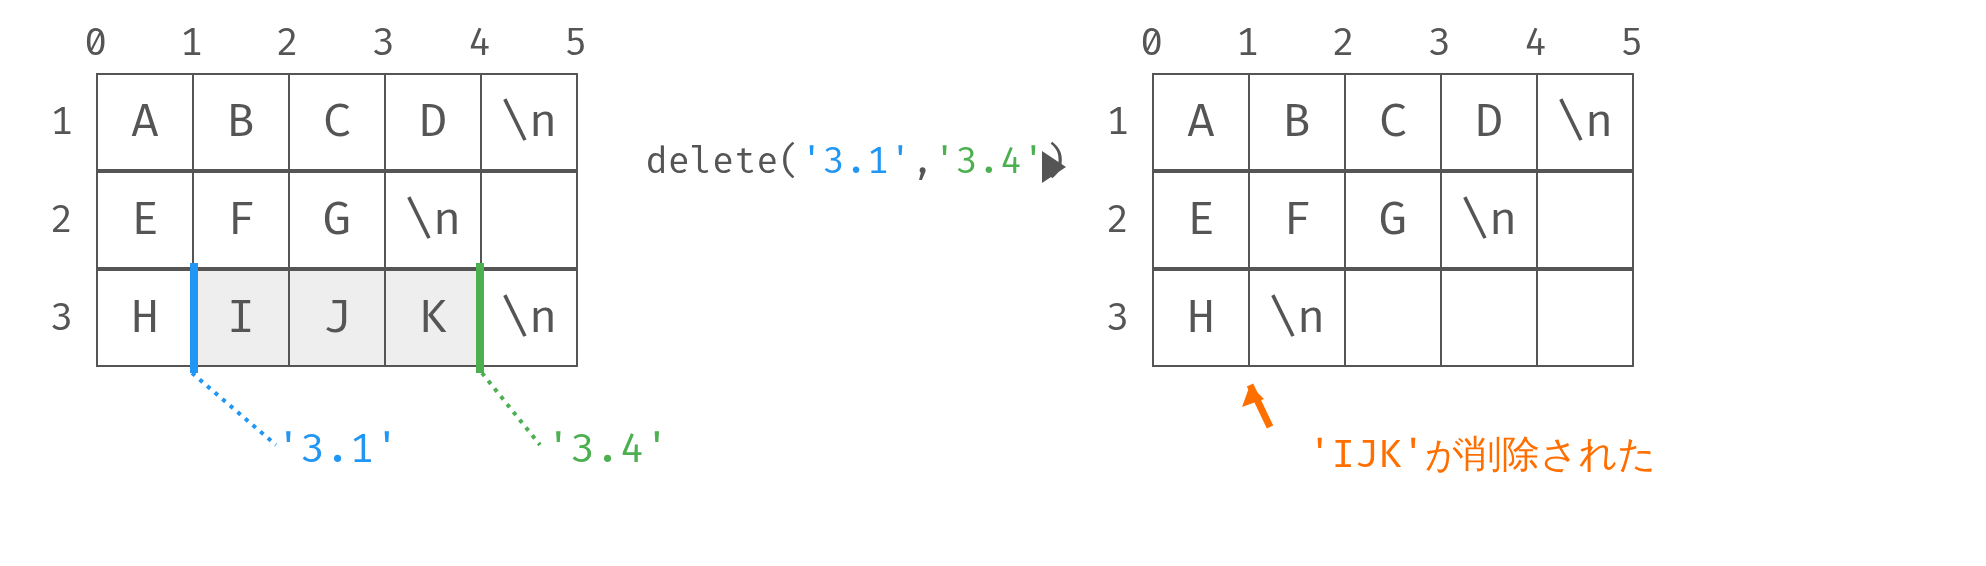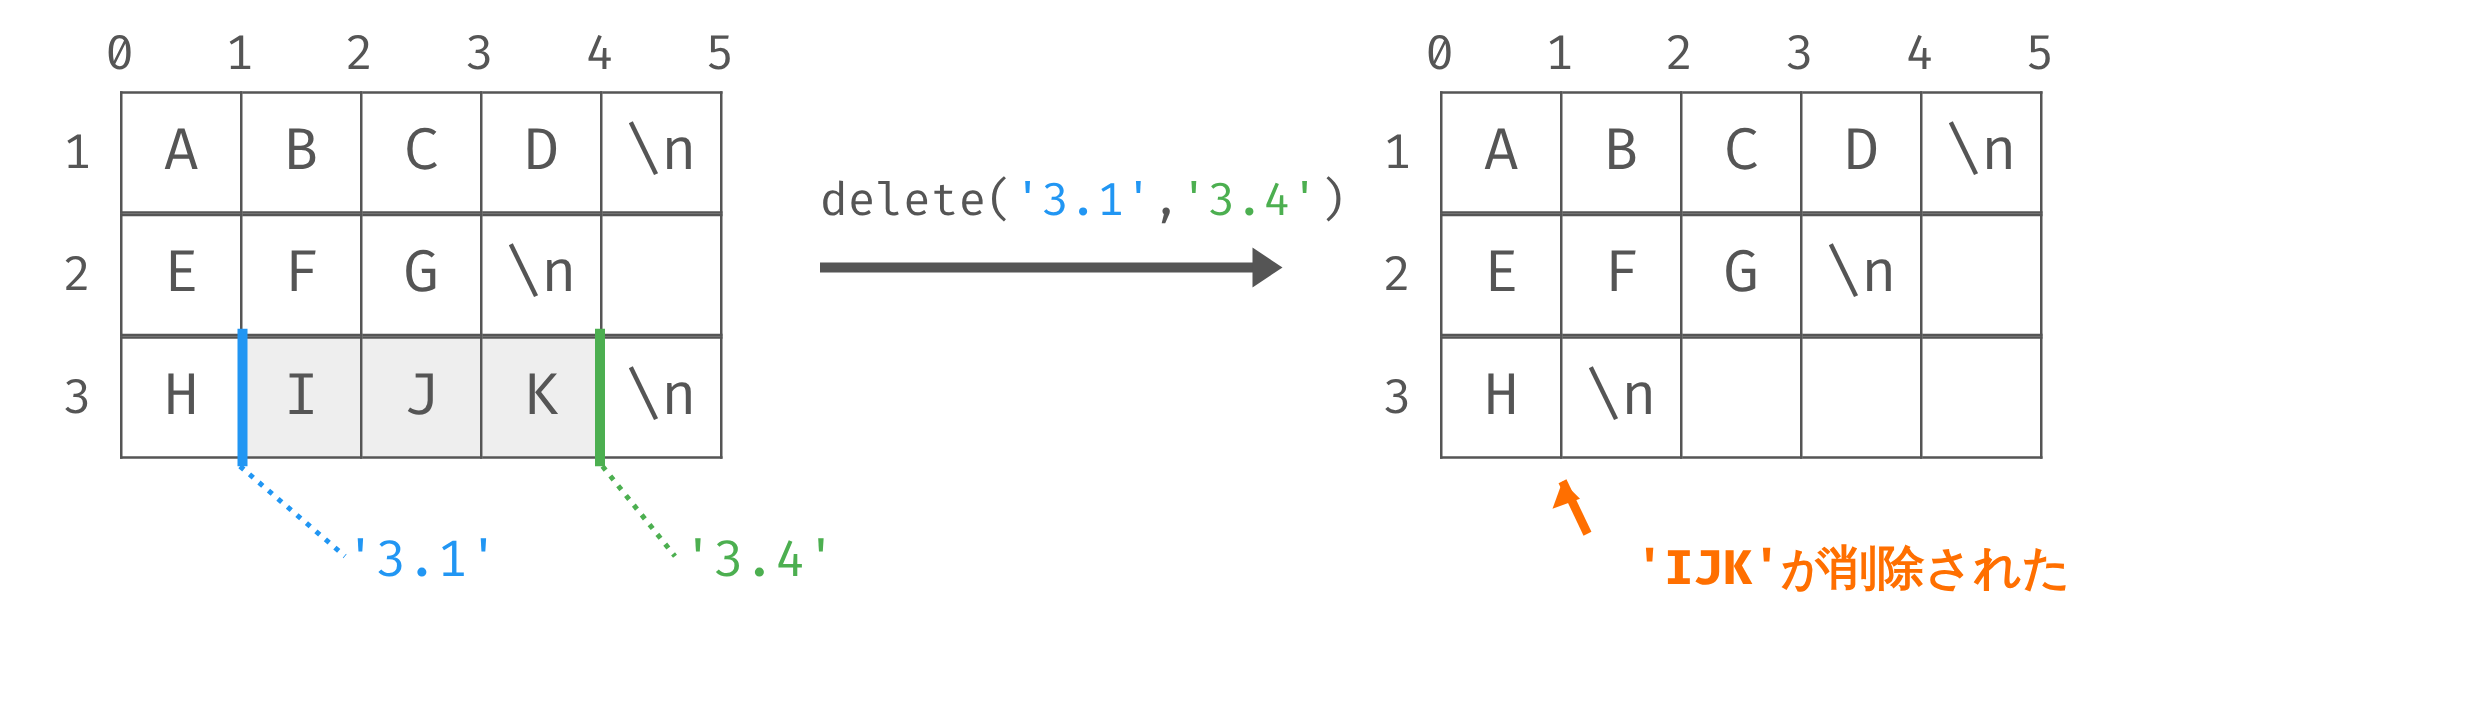--- a/index.html
+++ b/index.html
@@ -82,21 +82,22 @@
     position: relative;
     height: 110px;
     width: 520px;
   }
   .pos-text {
     position: absolute;
     font-size: 40px;
   }
   .middle {
     display: flex;
-    flex-direction: column;
+    flex-direction: row;
+    align-items: center;
     justify-content: center;
     padding-top: 120px;
     width: 400px;
   }
   .call-text {
     font-size: 36px;
     color: #555;
     white-space: nowrap;
     margin-bottom: 10px;
   }
@@ -256,15 +257,15 @@
     </tr>
         </tbody>
       </table>
   </div>
 
   <div style="position:relative;margin-left:56px;height:110px;">
     <svg width="600" height="110" style="position:absolute;left:0;top:0;">
       <line x1="118" y1="60" x2="98" y2="18" stroke="#FF6F00" stroke-width="7"></line>
       <polygon points="98,18 90,40 112,32" fill="#FF6F00"></polygon>
     </svg>
-    <span class="annot-text" style="position:absolute;left:112px;top:38px;font-weight:bold;">'IJK'が削除された</span>
+    <span class="annot-text" style="position:absolute;left:112px;top:38px;">'IJK'が削除された</span>
   </div>
 </div>
 
 </body></html>

